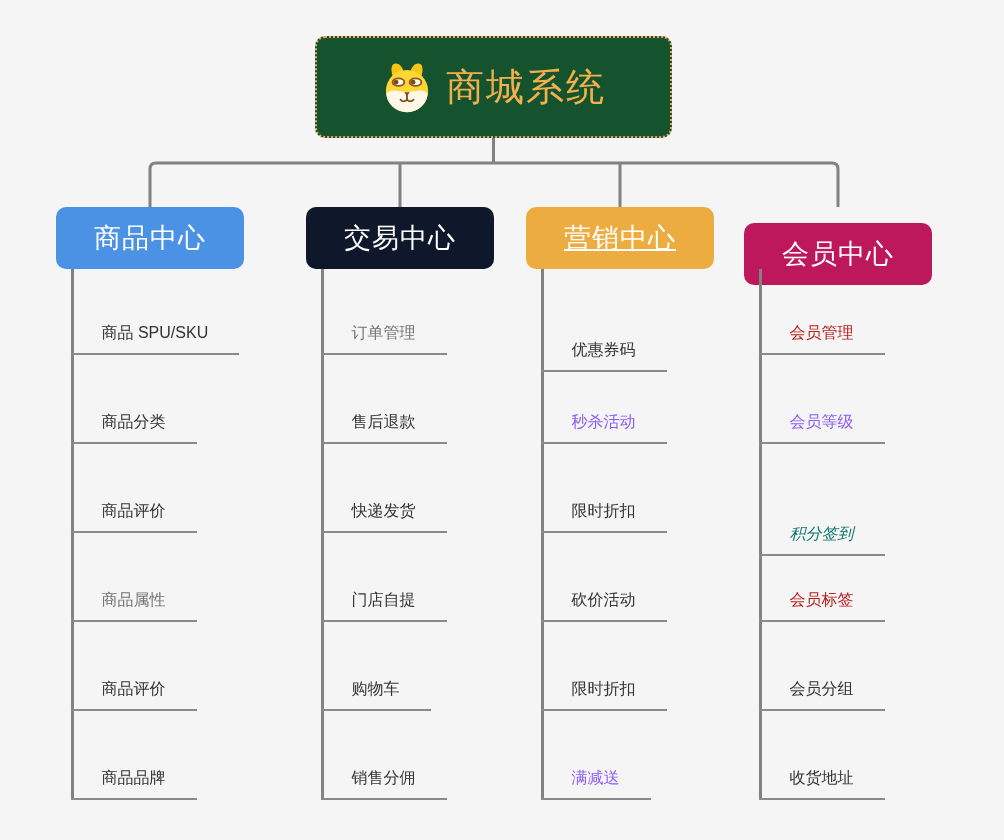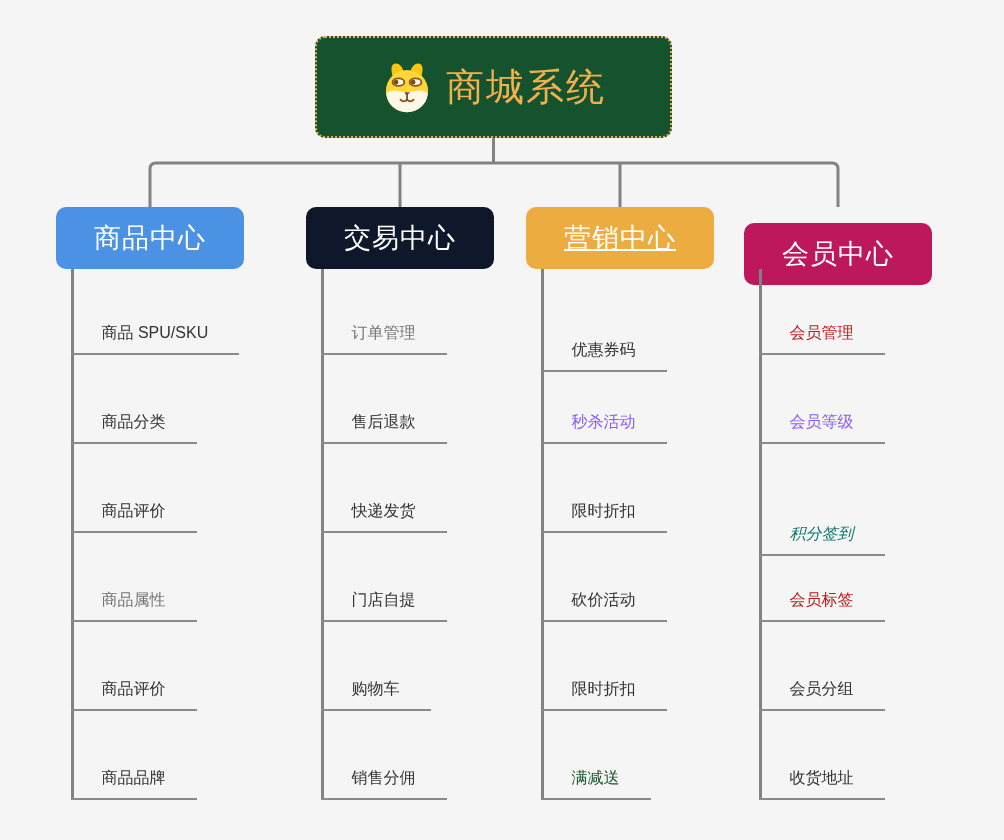--- a/index.html
+++ b/index.html
@@ -107,21 +107,21 @@
     <div class="sub-item" style="left: 320.5px; top: 754px; border-bottom-color: rgb(138, 138, 138); color: rgb(51, 51, 51);">销售分佣</div>
   <div class="branch-box" style="left: 526px; top: 207px; background: rgb(237, 172, 64); text-decoration: underline;">
     <span>营销中心</span>
   </div>
   <div class="trunk" style="left: 540.5px; top: 269px; height: 531px; background: rgb(130, 130, 130);"></div>
 <div class="sub-item" style="left: 540.5px; top: 326px; border-bottom-color: rgb(138, 138, 138); color: rgb(51, 51, 51);">优惠券码</div>
     <div class="sub-item" style="left: 540.5px; top: 398px; border-bottom-color: rgb(138, 138, 138); color: #8b5cf6;">秒杀活动</div>
     <div class="sub-item" style="left: 540.5px; top: 487px; border-bottom-color: rgb(138, 138, 138); color: rgb(51, 51, 51);">限时折扣</div>
     <div class="sub-item" style="left: 540.5px; top: 576px; border-bottom-color: rgb(138, 138, 138); color: rgb(51, 51, 51);">砍价活动</div>
     <div class="sub-item" style="left: 540.5px; top: 665px; border-bottom-color: rgb(138, 138, 138); color: rgb(51, 51, 51);">限时折扣</div>
-    <div class="sub-item" style="left: 540.5px; top: 754px; border-bottom-color: rgb(138, 138, 138); color: #14532d;">满减送</div>
+    <div class="sub-item" style="left: 540.5px; top: 754px; border-bottom-color: rgb(138, 138, 138); color: #8b5cf6;">满减送</div>
   <div class="branch-box" style="left: 744px; top: 223px; background: #be185d;">
     <span>会员中心</span>
   </div>
   <div class="trunk" style="left: 758.5px; top: 269px; height: 531px; background: rgb(130, 130, 130);"></div>
 <div class="sub-item" style="left: 758.5px; top: 309px; border-bottom-color: rgb(138, 138, 138); color: #b91c1c;">会员管理</div>
     <div class="sub-item" style="left: 758.5px; top: 398px; border-bottom-color: rgb(138, 138, 138); color: #8b5cf6;">会员等级</div>
     <div class="sub-item" style="left: 758.5px; top: 510px; border-bottom-color: rgb(138, 138, 138); color: #0f766e; font-style: italic;">积分签到</div>
     <div class="sub-item" style="left: 758.5px; top: 576px; border-bottom-color: rgb(138, 138, 138); color: #b91c1c;">会员标签</div>
     <div class="sub-item" style="left: 758.5px; top: 665px; border-bottom-color: rgb(138, 138, 138); color: rgb(51, 51, 51);">会员分组</div>
     <div class="sub-item" style="left: 758.5px; top: 754px; border-bottom-color: rgb(138, 138, 138); color: rgb(51, 51, 51);">收货地址</div>

